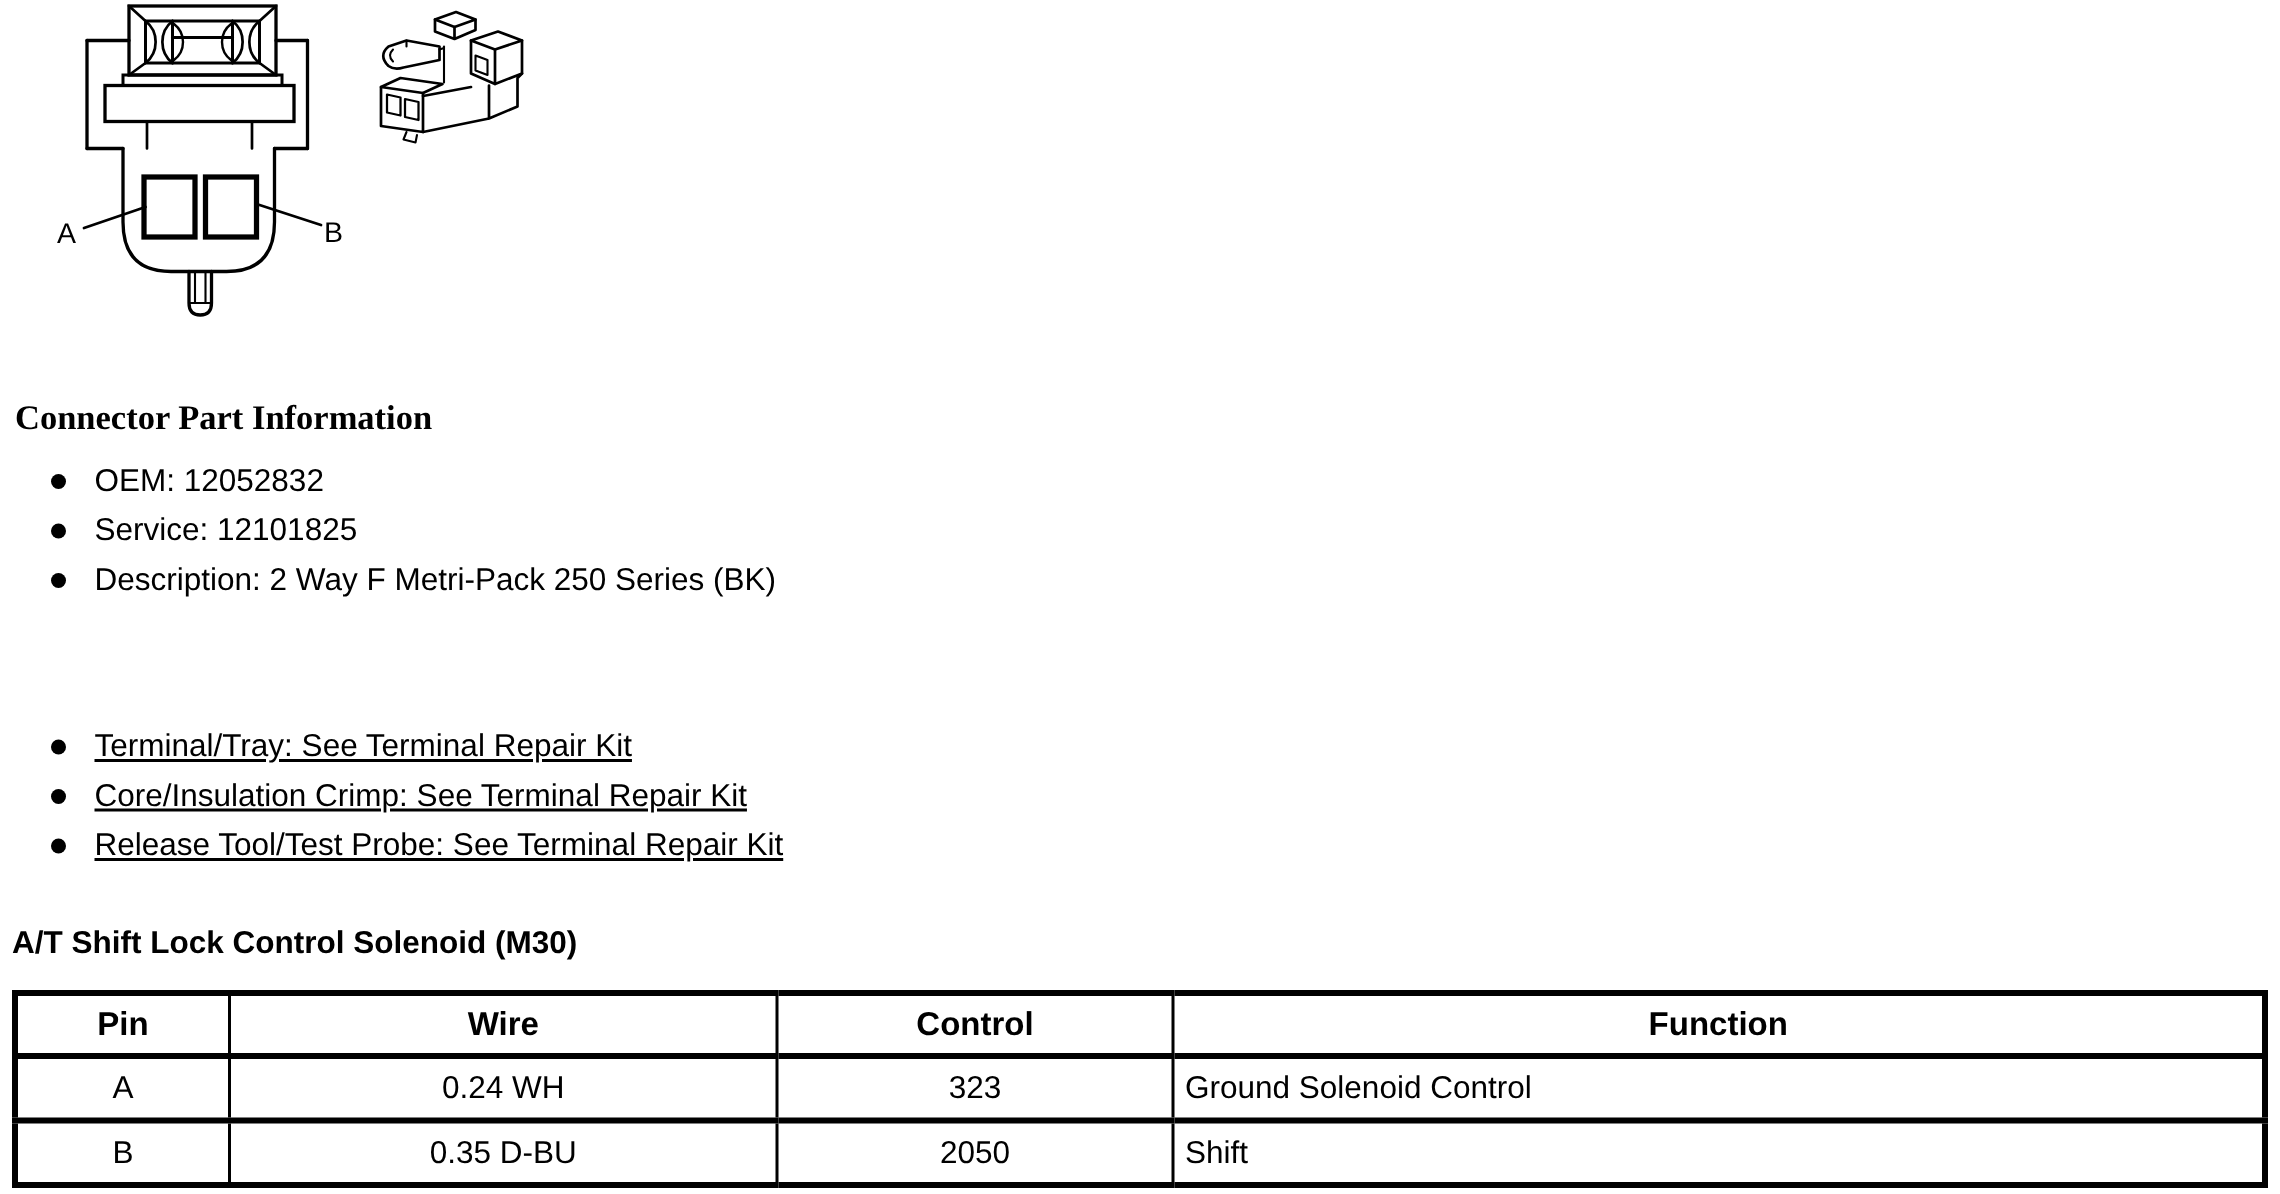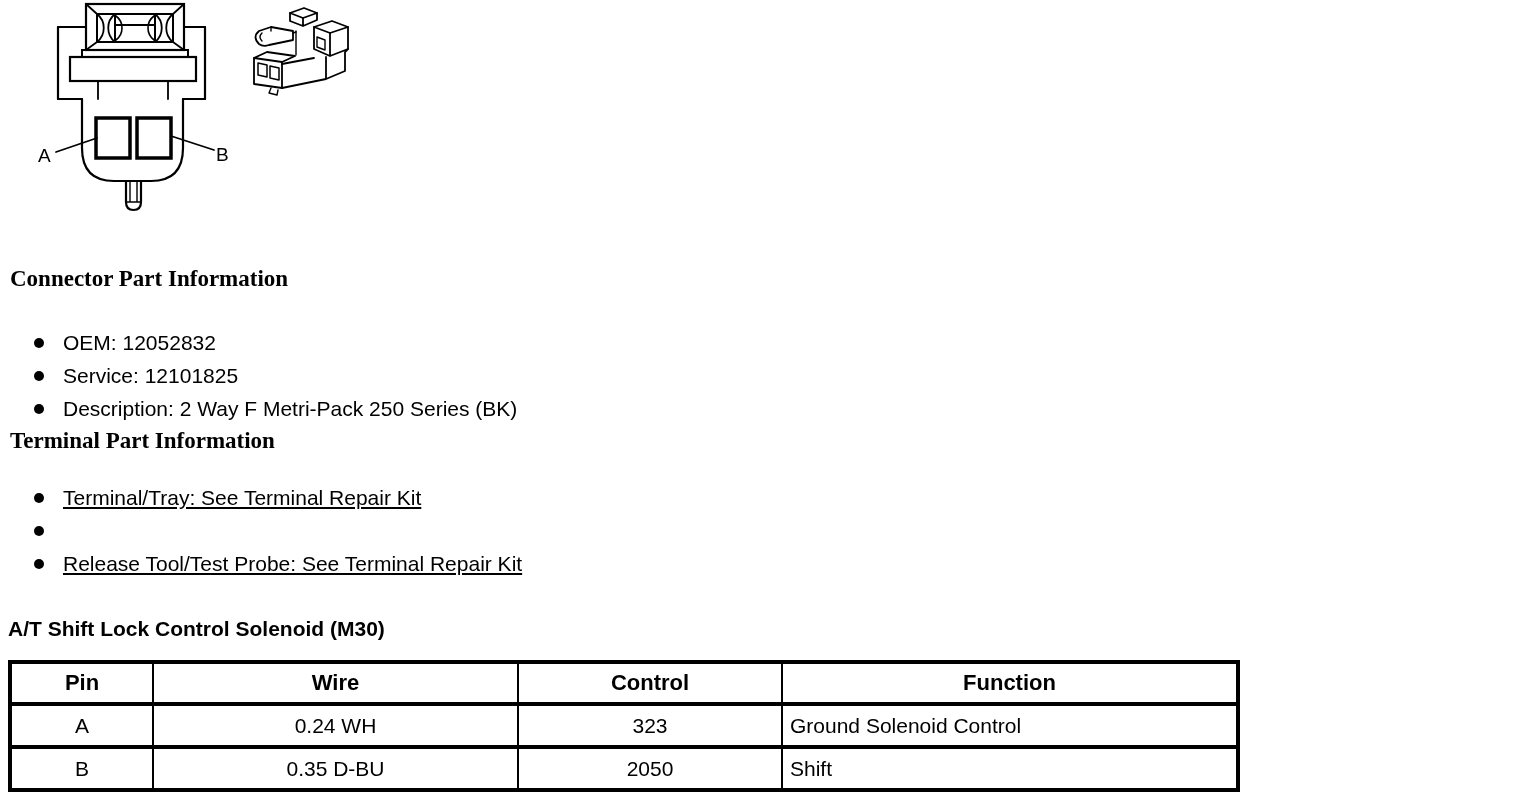--- a/index.html
+++ b/index.html
@@ -18,37 +18,37 @@
   }
   .sec-heading{
     position:absolute;left:10px;margin:0;
     font-size:23px;font-weight:bold;line-height:26px;font-family:Liberation Serif, serif;
   }
   #connector-heading{top:266px;}
   #terminal-heading{top:428px;}
   ul.bullets{
     position:absolute;left:34px;margin:0;padding:0;list-style:none;
   }
-  #connector-list{top:326px;}
+  #connector-list{top:304px;}
   #terminal-list{top:481px;text-decoration:underline;}
   ul.bullets li{
     display:flex;align-items:center;height:33px;
     font-size:21px;white-space:nowrap;
   }
   .dot{
     width:10px;height:10px;border-radius:50%;
     background:#000;margin-right:19px;flex:none;
   }
   .tbl-title{
     position:absolute;top:617px;left:8px;width:1504px;
     text-align:left;font-size:21px;font-weight:bold;margin:0;
   }
   table.pinout{
     position:absolute;top:660px;left:8px;
-    width:1232px;table-layout:fixed;
+    width:1504px;table-layout:fixed;
     border-collapse:collapse;
     border:4px solid #000;
   }
   table.pinout th, table.pinout td{
     border-top:4px solid #000;border-bottom:4px solid #000;
     border-left:2px solid #000;border-right:2px solid #000;
     text-align:center;padding:0;overflow:hidden;
   }
   table.pinout th{height:38px;font-size:22px;font-weight:bold;}
   table.pinout td{height:39px;font-size:21px;}
@@ -126,29 +126,29 @@
     <li>
       <span class="dot"></span>
       <span>Service: 12101825</span>
     </li>
     <li>
       <span class="dot"></span>
       <span>Description: 2 Way F Metri-Pack 250 Series (BK)</span>
     </li>
   </ul>
 
-  <h2 class="sec-heading" id="terminal-heading">Terminal Part Information</h2>
 
   <ul class="bullets" id="terminal-list">
     <li>
       <span class="dot"></span>
       <span>Terminal/Tray: See Terminal Repair Kit</span>
     </li>
     <li>
       <span class="dot"></span>
+      <span>Core/Insulation Crimp: See Terminal Repair Kit</span>
     </li>
     <li>
       <span class="dot"></span>
       <span>Release Tool/Test Probe: See Terminal Repair Kit</span>
     </li>
   </ul>
 
   <div class="tbl-title">A/T Shift Lock Control Solenoid (M30)</div>
 
   <table class="pinout">

